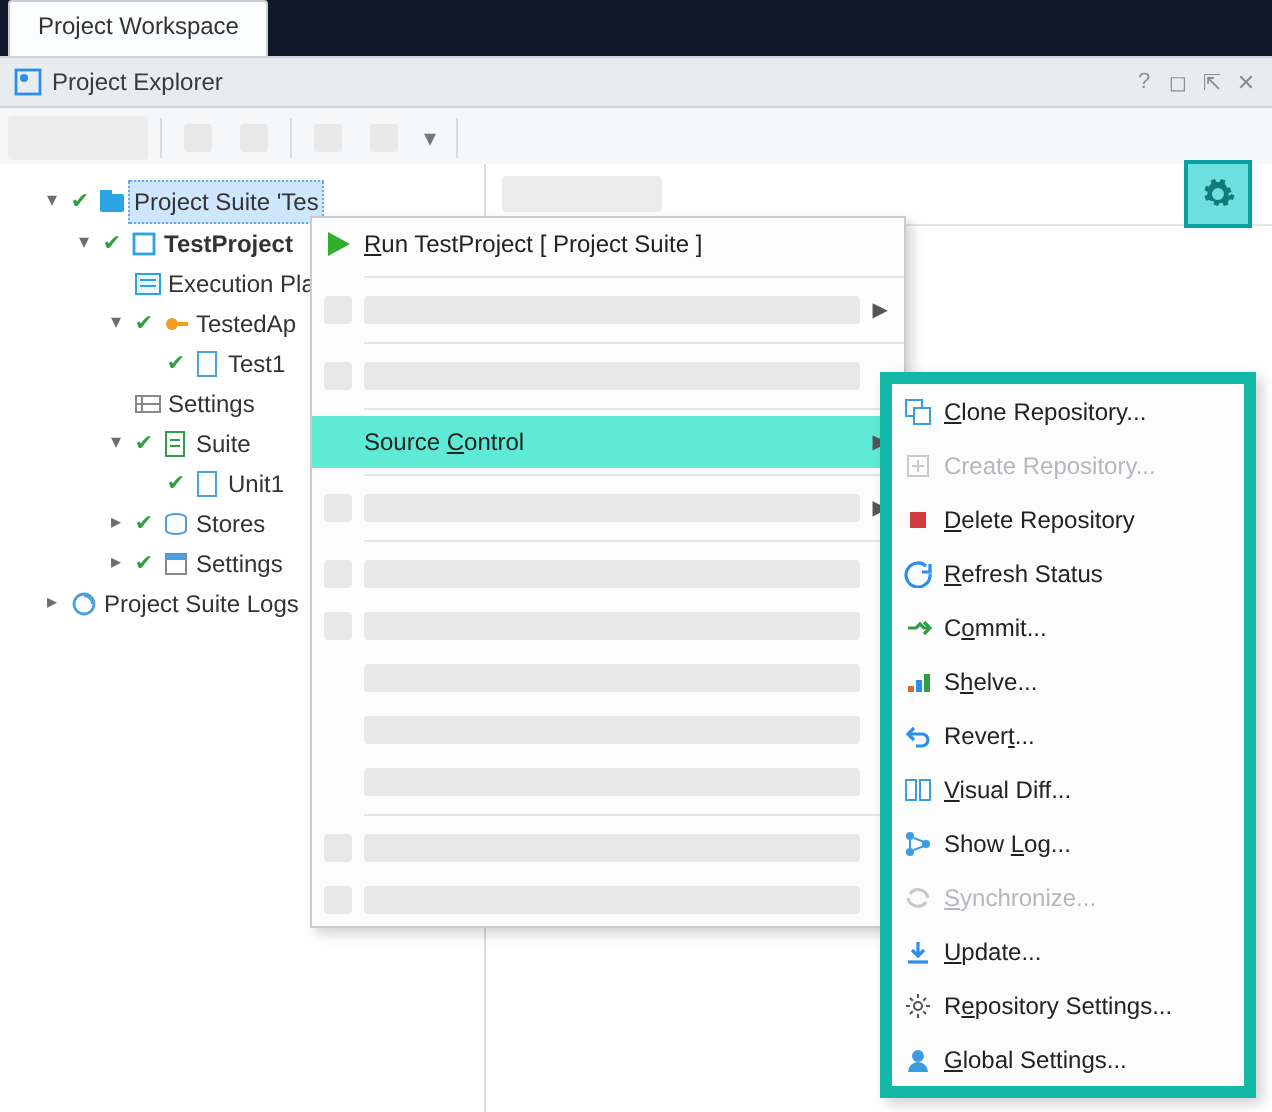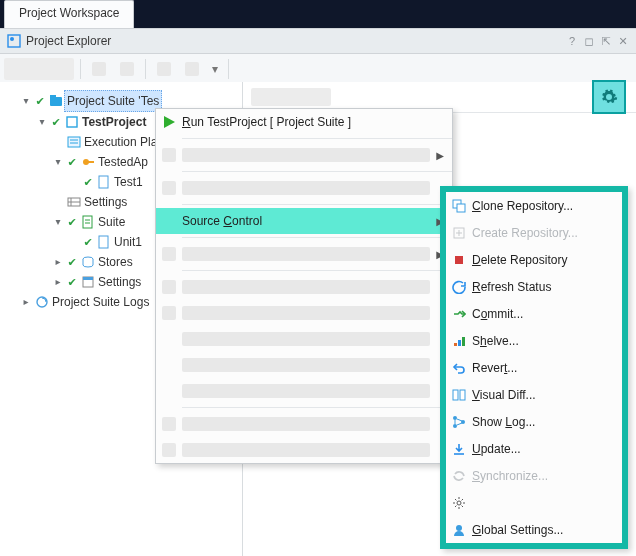--- a/index.html
+++ b/index.html
@@ -413,41 +413,42 @@
             <circle cx="3" cy="11" r="2" fill="#3b9de0"></circle>
             <circle cx="11" cy="7" r="2" fill="#3b9de0"></circle>
             <path d="M3 5v4M5 4l5 2M5 10l5-2" stroke="#3b9de0"></path>
           </svg>
         </span>
     <span class="mlabel">Show <span class="accel">L</span>og...</span>
   </div>
   <div class="mrow">
     <span class="mico">
           <svg width="14" height="14">
+            <path d="M3 5a5 5 0 0 1 9 2M11 9a5 5 0 0 1-9-2" fill="none" stroke="#c7cacd" stroke-width="1.6"></path>
+          </svg>
+        </span>
+    <span class="mlabel disabled"><span class="accel">S</span>ynchronize...</span>
+  </div>
+  <div class="mrow">
+    <span class="mico">
+          <svg width="14" height="14">
             <path d="M7 2v7M4 6l3 3 3-3" fill="none" stroke="#2a8eea" stroke-width="1.6"></path>
             <path d="M2 12h10" stroke="#2a8eea" stroke-width="1.6"></path>
           </svg>
         </span>
     <span class="mlabel"><span class="accel">U</span>pdate...</span>
   </div>
   <div class="mrow">
     <span class="mico">
           <svg width="14" height="14">
-            <path d="M3 5a5 5 0 0 1 9 2M11 9a5 5 0 0 1-9-2" fill="none" stroke="#c7cacd" stroke-width="1.6"></path>
-          </svg>
-        </span>
-    <span class="mlabel disabled"><span class="accel">S</span>ynchronize...</span>
-  </div>
-  <div class="mrow">
-    <span class="mico">
-          <svg width="14" height="14">
             <circle cx="7" cy="7" r="2" fill="none" stroke="#555"></circle>
             <path d="M7 1v2M7 11v2M1 7h2M11 7h2M3 3l1.4 1.4M9.6 9.6L11 11M11 3L9.6 4.4M4.4 9.6L3 11" stroke="#555"></path>
           </svg>
         </span>
+    <span class="mlabel">R<span class="accel">e</span>pository Settings...</span>
   </div>
   <div class="mrow">
     <span class="mico">
           <svg width="14" height="14">
             <circle cx="7" cy="5" r="3" fill="#3b9de0"></circle>
             <path d="M2 13a5 5 0 0 1 10 0z" fill="#3b9de0"></path>
           </svg>
         </span>
     <span class="mlabel"><span class="accel">G</span>lobal Settings...</span>
   </div>

